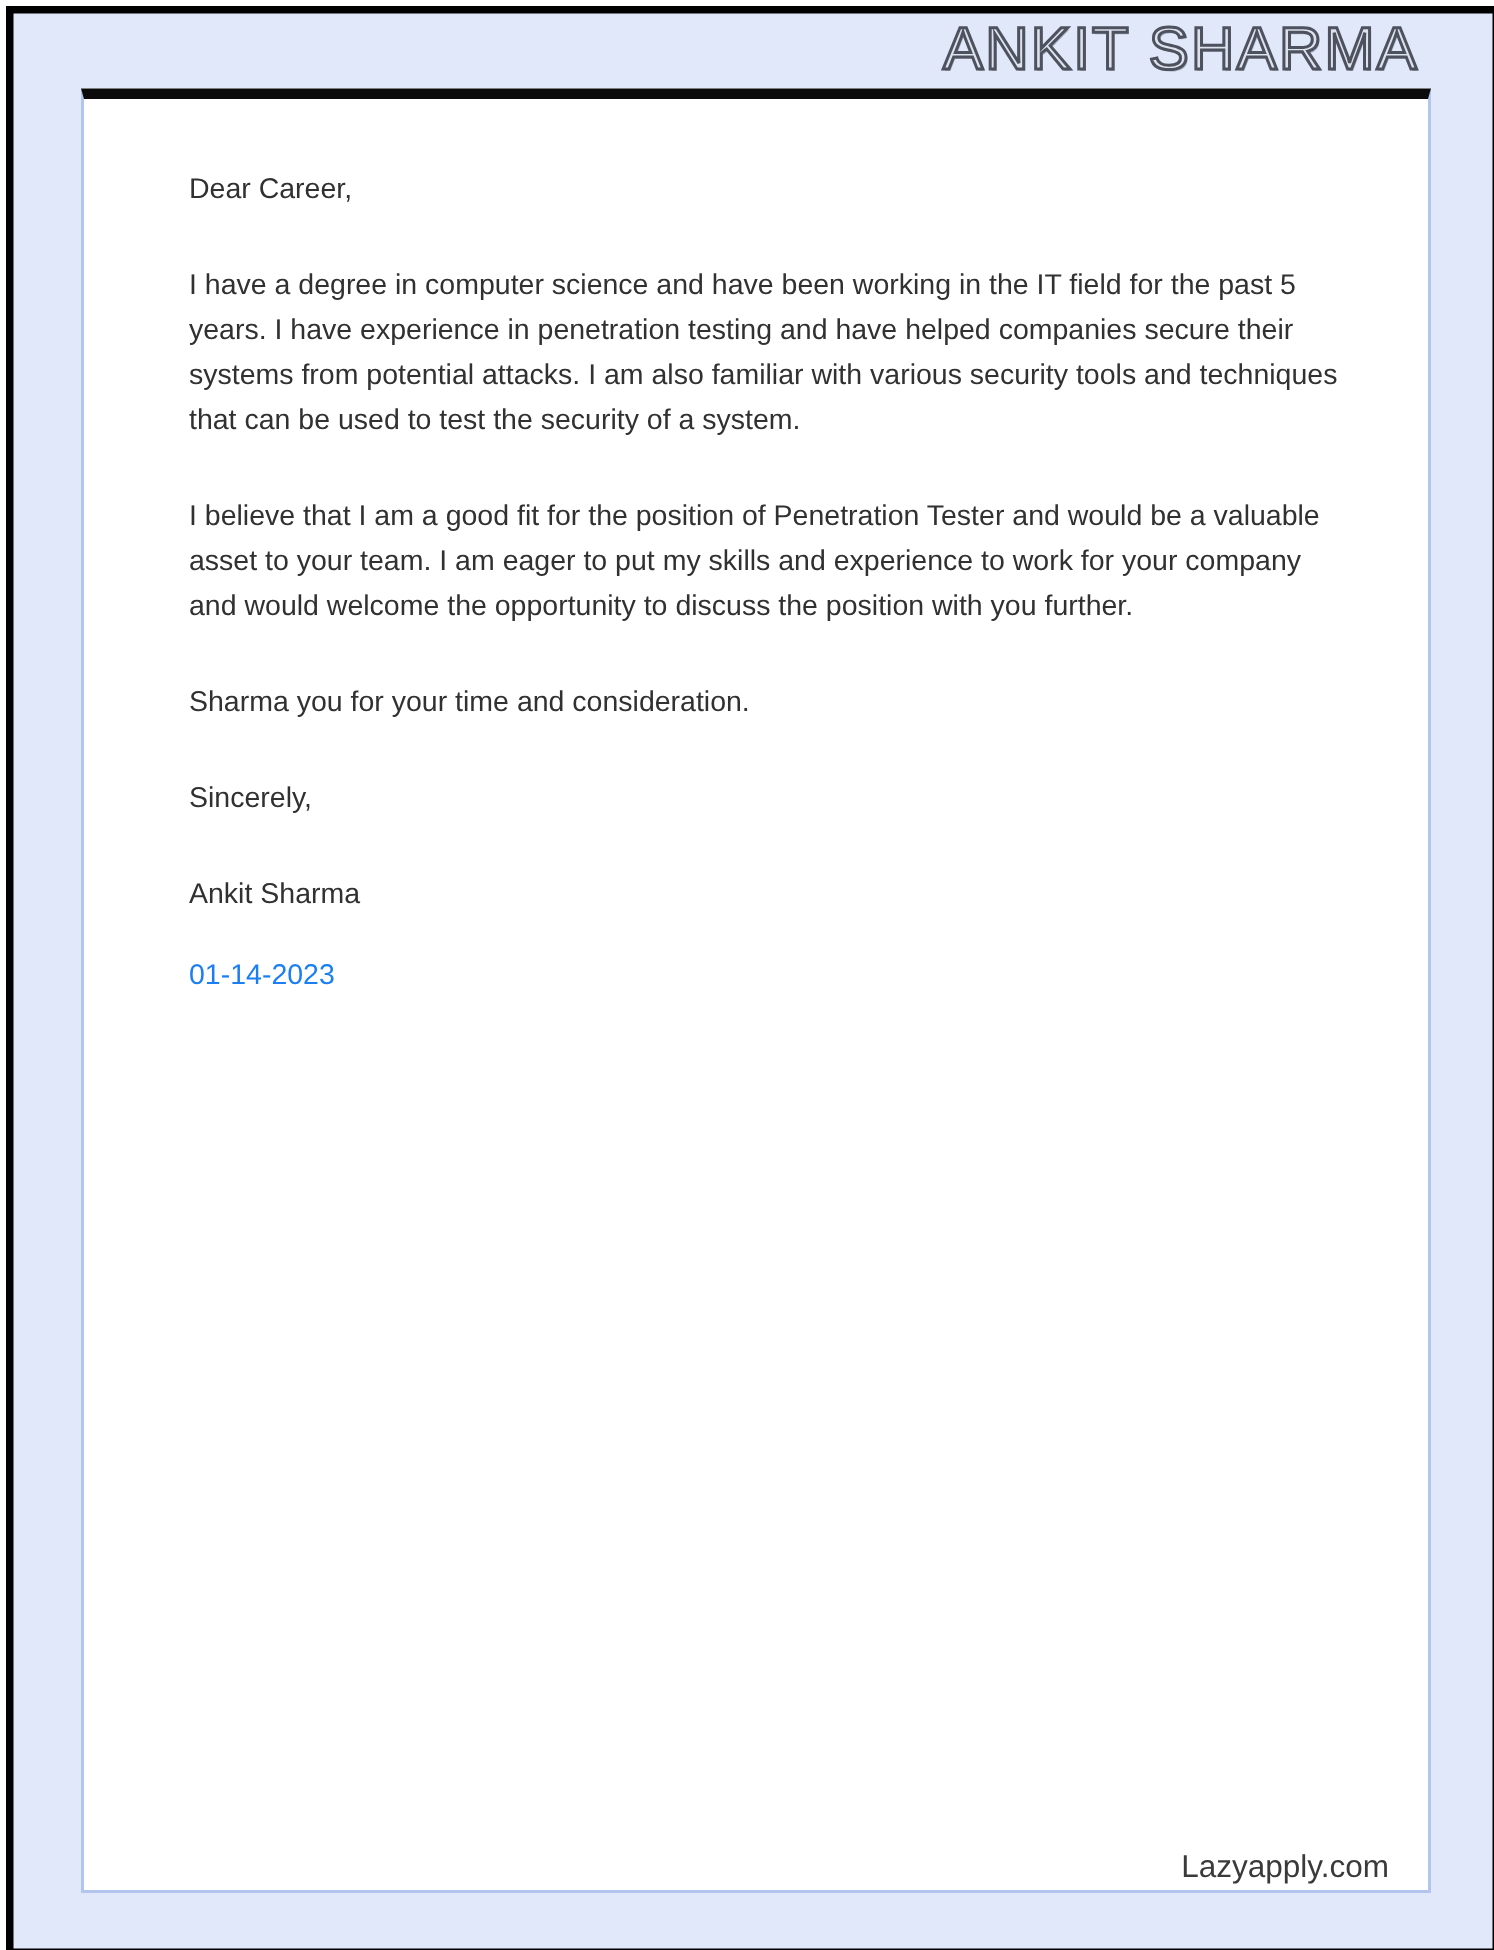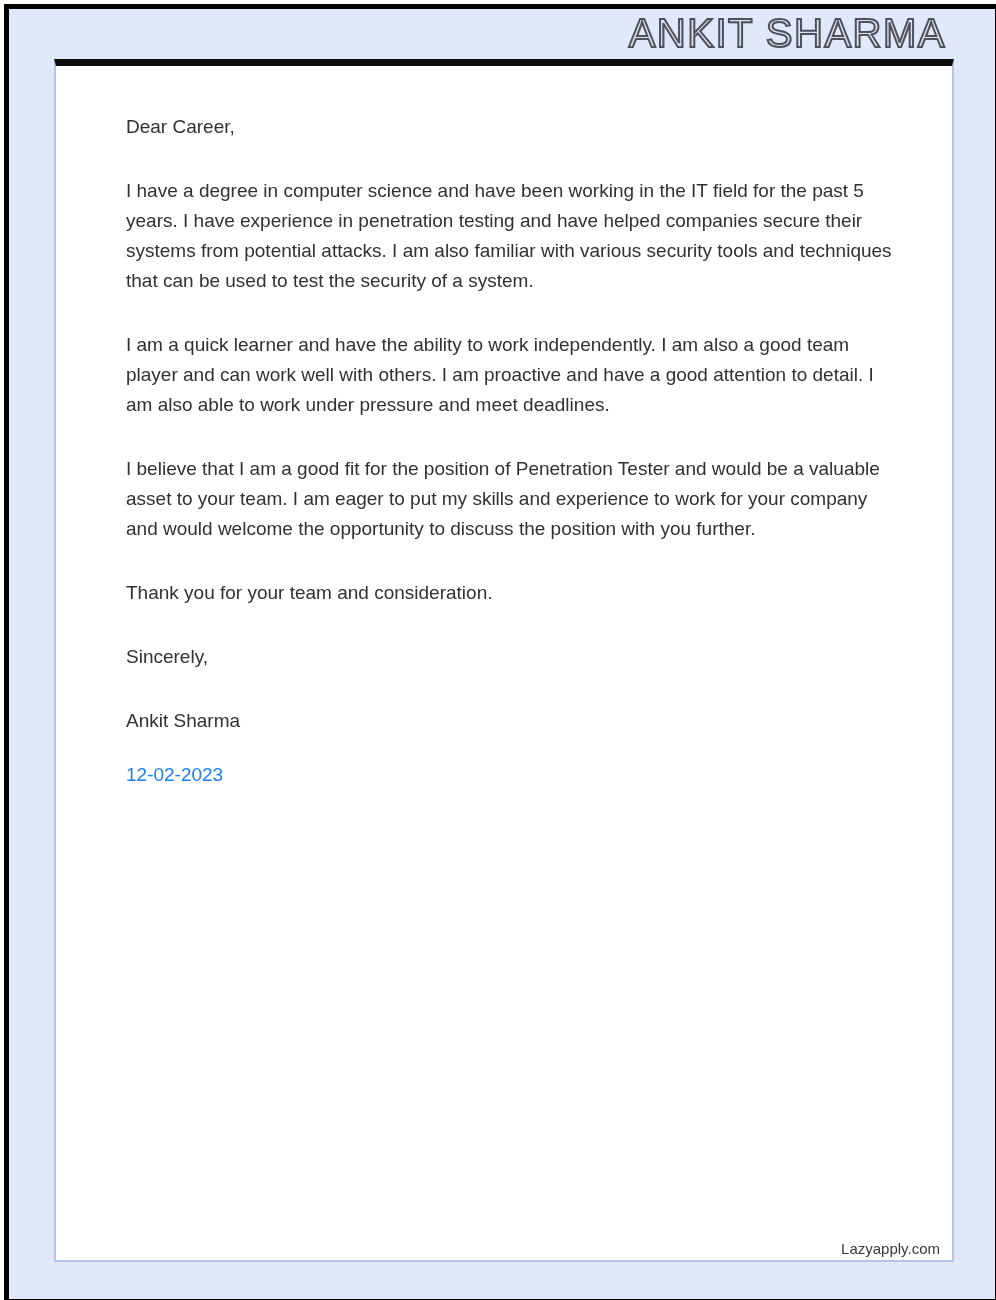--- a/index.html
+++ b/index.html
@@ -66,53 +66,52 @@
   .date-link {
     color: #1b7ff2;
     font-size: 19px;
     line-height: 30px;
     text-decoration: none;
     display: inline-block;
   }
 
   .watermark {
     position: absolute;
-    right: 10px;
+    right: 24px;
     bottom: 1px;
-    font-size: 15px;
+    font-size: 21px;
     color: #3a3a3a;
   }
 </style>
 </head>
 <body>
 
 <div class="page">
 
   <header class="header">
     <h1 class="header-name">ANKIT SHARMA</h1>
   </header>
 
   <main class="document">
 
     <div class="letter-body">
       <p>Dear Career,</p>
 
 
       <p>I have a degree in computer science and have been working in the IT field for the past 5 years. I have experience in penetration testing and have helped companies secure their systems from potential attacks. I am also familiar with various security tools and techniques that can be used to test the security of a system.</p>
 
-      <p>I am a quick learner and have the ability to work independently. I am also a good team player and can work well with others. I am proactive and have a good attention to detail. I am also able to work under pressure and meet deadlines.</p>
 
       <p>I believe that I am a good fit for the position of Penetration Tester and would be a valuable asset to your team. I am eager to put my skills and experience to work for your company and would welcome the opportunity to discuss the position with you further.</p>
 
-      <p>Thank you for your team and consideration.</p>
+      <p>Sharma you for your time and consideration.</p>
 
       <p>Sincerely,</p>
 
       <p class="signature-name">Ankit Sharma</p>
 
-      <a href="#" class="date-link">12-02-2023</a>
+      <a href="#" class="date-link">01-14-2023</a>
     </div>
 
     <div class="watermark">Lazyapply.com</div>
 
   </main>
 
 </div>
 
 </body></html>

